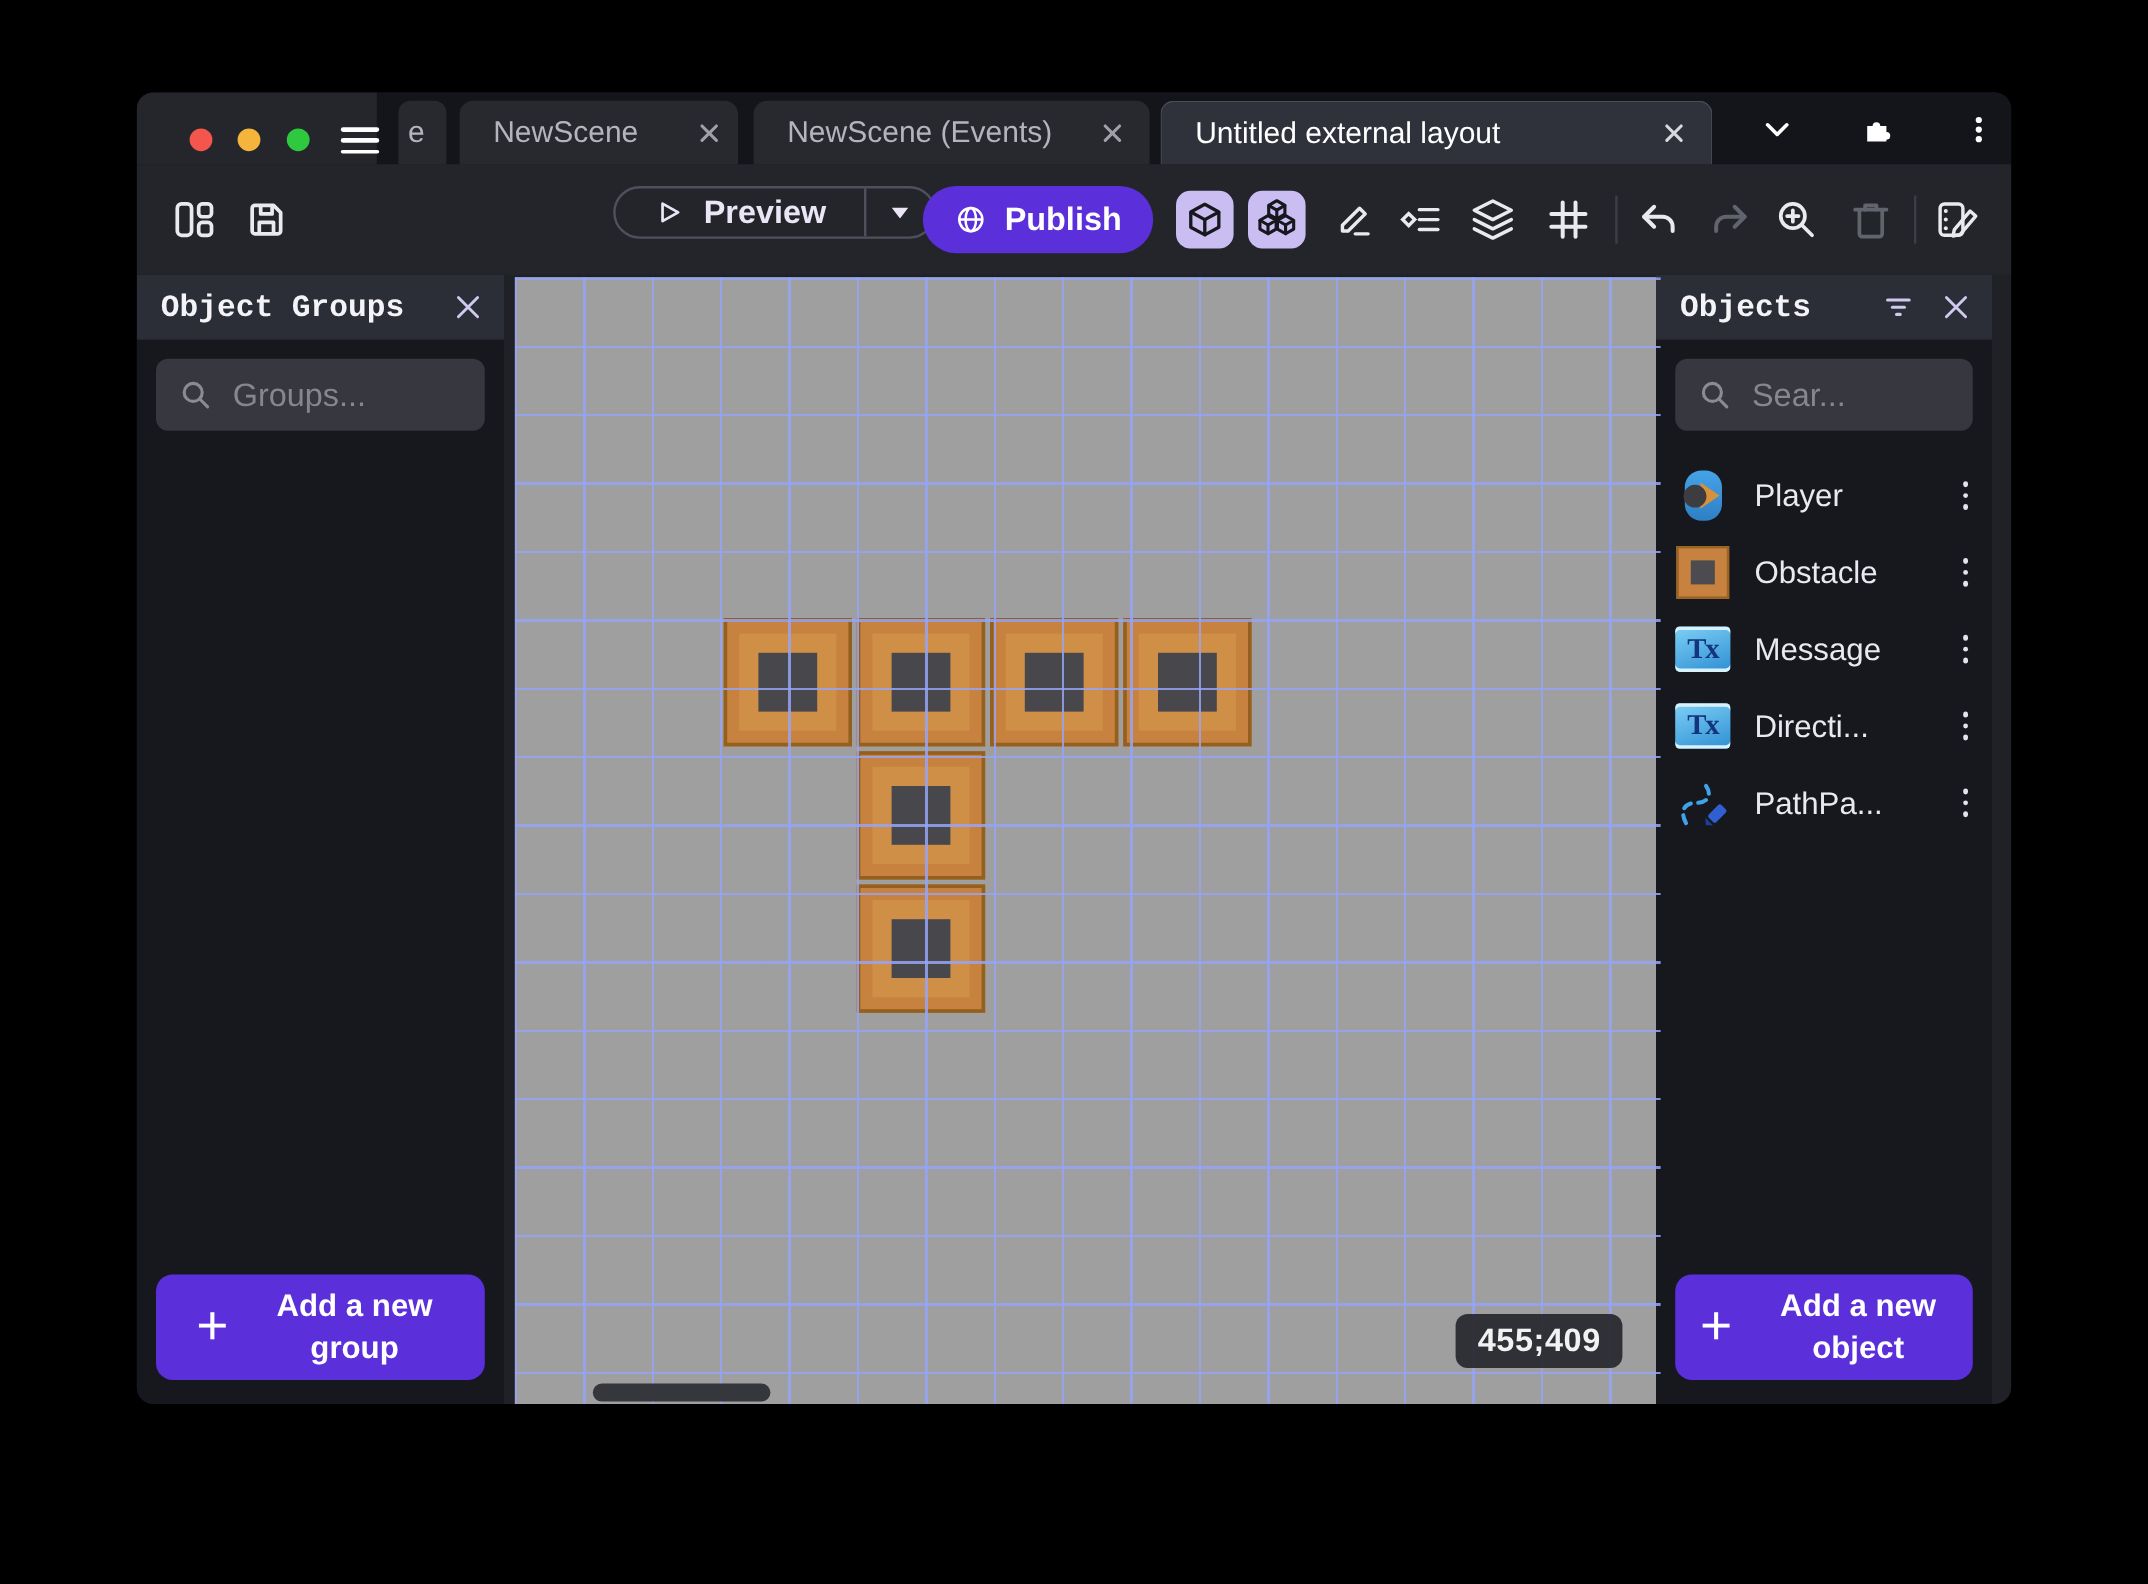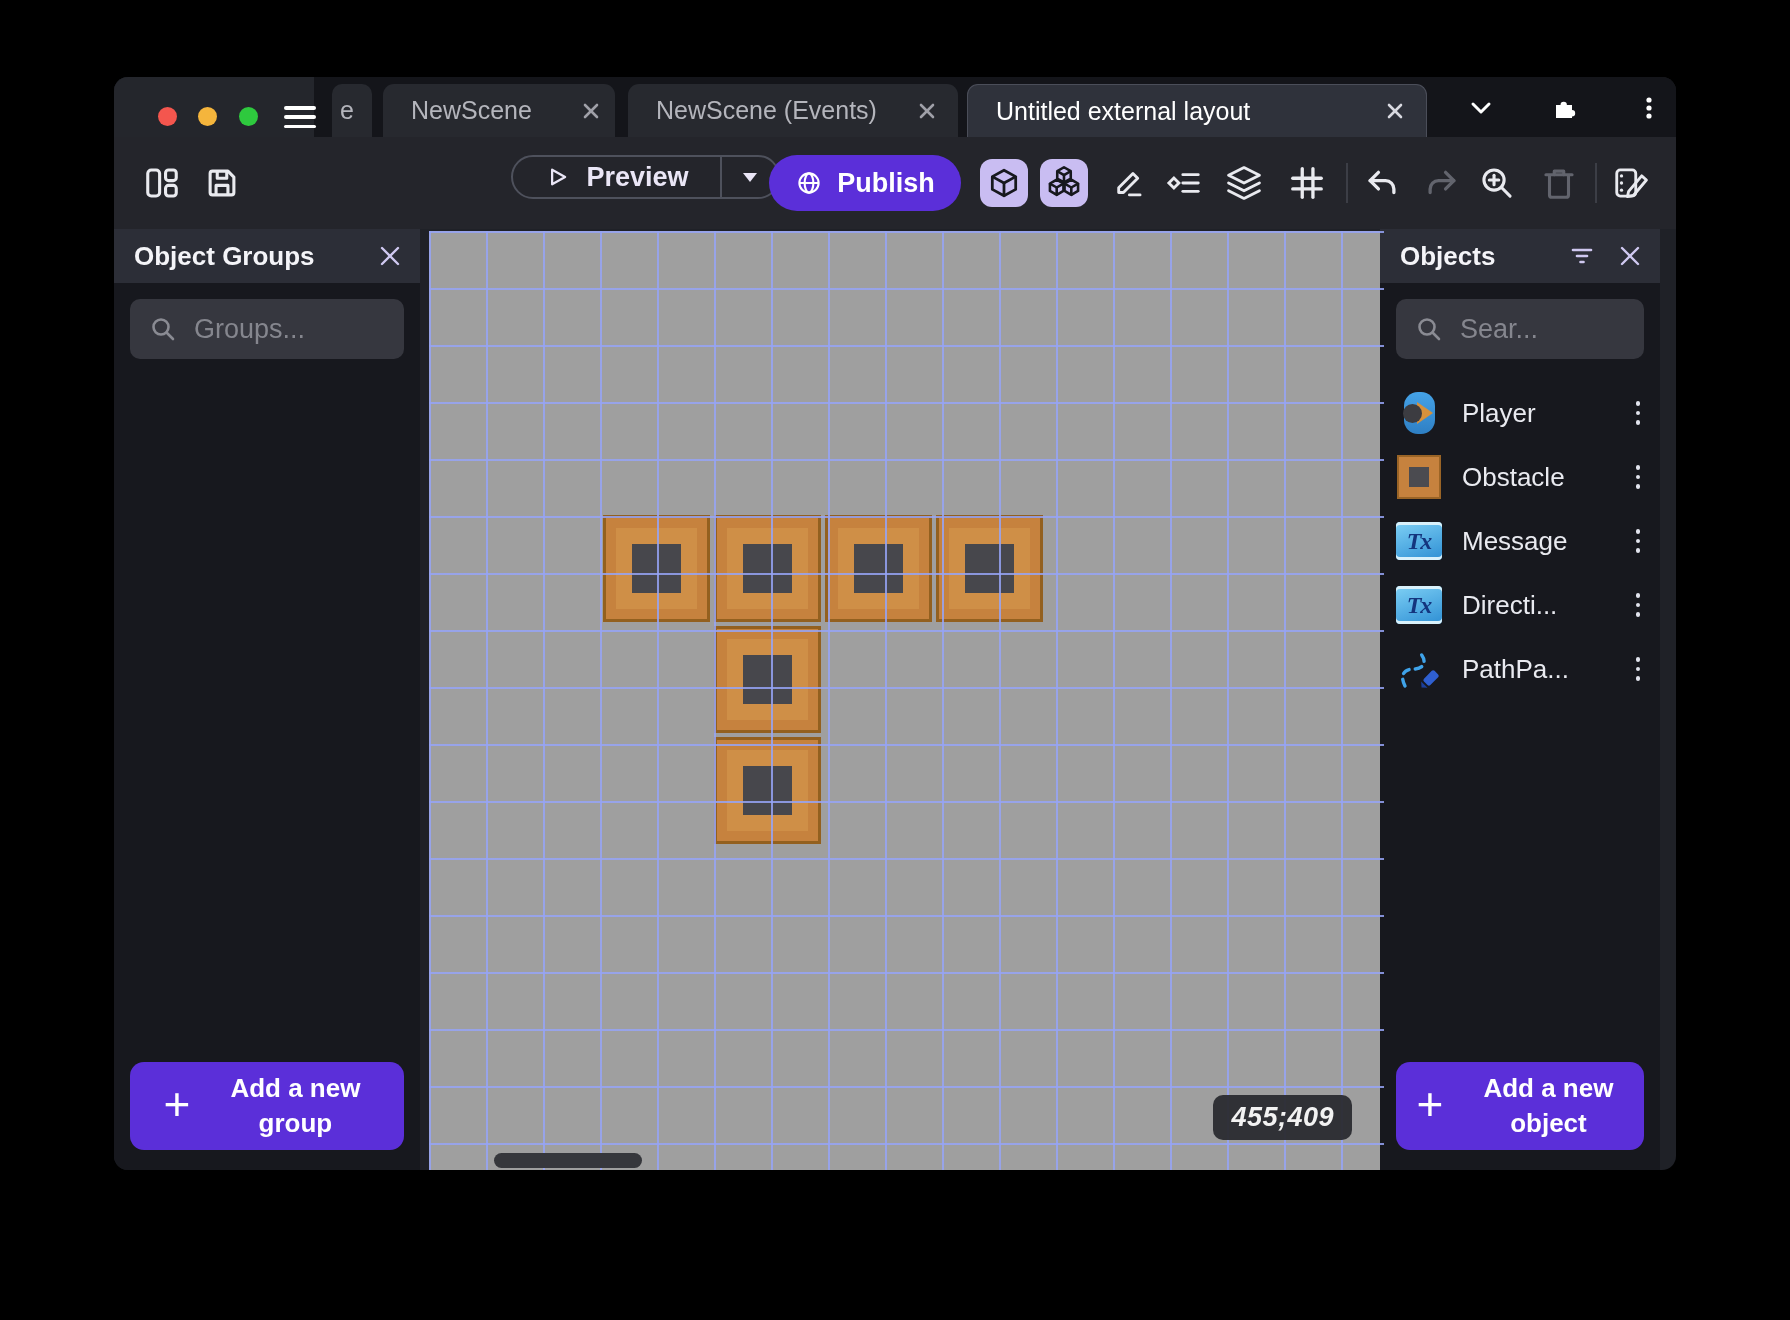--- a/index.html
+++ b/index.html
@@ -88,21 +88,21 @@
 
   
   .content { position:absolute; left:0; top:152px; right:0; bottom:0; }
   .panel { position:absolute; top:0; bottom:0; background:#17181e; display:flex; flex-direction:column; }
   .panel-left  { left:0; width:306px; }
   .panel-right { right:16px; width:280px; }
   .panel-header {
     height:54px; flex:none; background:#2c2e37; display:flex; align-items:center;
     padding:0 18px 0 20px; color:#f4f4f8; font-size:26px; font-weight:bold; gap:24px;
   }
-  .panel-header .ph-title { flex:1; }
+  .panel-header .ph-title { flex:1;font-family:Liberation Mono, monospace; }
   .ph-ico { width:24px; height:24px; color:#cfc8f0; flex:none; cursor:pointer; }
   .panel-body { flex:1; display:flex; flex-direction:column; padding:16px 16px 20px; min-height:0; }
   .searchbox {
     height:60px; flex:none; background:#36373f; border-radius:10px;
     display:flex; align-items:center; gap:18px; padding:0 20px; box-sizing:border-box;
     color:#85868e; font-size:27px; cursor:text;
   }
   .searchbox svg { width:26px; height:26px; color:#8a8b93; flex:none; }
   .obj-list { margin-top:22px; display:flex; flex-direction:column; }
   .obj-row { height:64px; display:flex; align-items:center; gap:20px; cursor:pointer; }
@@ -111,21 +111,21 @@
     justify-content:center; gap:5px; flex:none; cursor:pointer; }
   .kebab i { width:4.5px; height:4.5px; border-radius:50%; background:#e2e4ee; }
   .add-btn {
     margin-top:auto; height:88px; flex:none; background:#5b2fd9; border-radius:14px;
     color:#fff; display:flex; align-items:center; justify-content:center; gap:30px; cursor:pointer;
   }
   .add-btn .plus { font-size:46px; font-weight:300; line-height:1; margin-top:-4px; }
   .add-btn .add-label { font-size:26px; font-weight:bold; width:150px; text-align:center; line-height:1.35; }
 
   
-  .icon-box { width:46px; height:46px; position:relative; flex:none;font-style:italic; }
+  .icon-box { width:46px; height:46px; position:relative; flex:none; }
   .p-body { position:absolute; left:8px; top:2px; width:31px; height:42px; border-radius:14px;
     background:linear-gradient(180deg,#45a3e8 0%, #2e7fc4 100%); }
   .p-arrow { position:absolute; left:21px; top:12px; width:0; height:0;
     border-top:11px solid transparent; border-bottom:11px solid transparent; border-left:16px solid #d6913c; }
   .p-head { position:absolute; left:7px; top:14px; width:19px; height:19px; border-radius:50%; background:#3c3c41; }
   .ob-box { position:absolute; inset:1px; background:#c6823e; border:2px solid #9a6426; }
   .ob-box::after { content:""; position:absolute; inset:10px; background:#4b4b50; }
   .tx-box { position:absolute; left:0; top:4px; width:46px; height:38px; border-radius:4px;
     background:linear-gradient(160deg,#7ed0f5 0%, #2e8fd4 100%);
     box-shadow:inset 0 3px 0 #d9f1fb, inset 0 -3px 0 #d9f1fb;
@@ -140,21 +140,21 @@
       repeating-linear-gradient(to right,  rgba(150,164,246,0.85) 0px, rgba(150,164,246,0.85) 2px, transparent 2px, transparent 57px),
       repeating-linear-gradient(to bottom, rgba(150,164,246,0.85) 0px, rgba(150,164,246,0.85) 2px, transparent 2px, transparent 57px);
   }
   .blocks-layer { position:absolute; inset:0; z-index:1; }
   .blk { position:absolute; width:107px; height:107px; background:#c6823e;
     border:3px solid #93601f; box-sizing:border-box; }
   .blk::before { content:""; position:absolute; inset:10px; background:#cf8f47; }
   .blk-core { position:absolute; inset:26px; background:#47474c; }
   .coord-badge { position:absolute; right:32px; bottom:30px; z-index:3;
     background:rgba(42,43,48,0.95); border-radius:10px; padding:7px 18px;
-    color:#f2f2f2; font-size:27px; font-weight:bold; letter-spacing:0.5px;font-style:italic; }
+    color:#f2f2f2; font-size:27px; font-weight:bold; letter-spacing:0.5px; }
   .hscrollbar { position:absolute; left:65px; bottom:2px; width:148px; height:15px;
     background:#36373c; border-radius:8px; z-index:3; cursor:grab; }
 
   svg { display:block; }
 </style>
 </head>
 <body>
 
 <div class="window">
 

